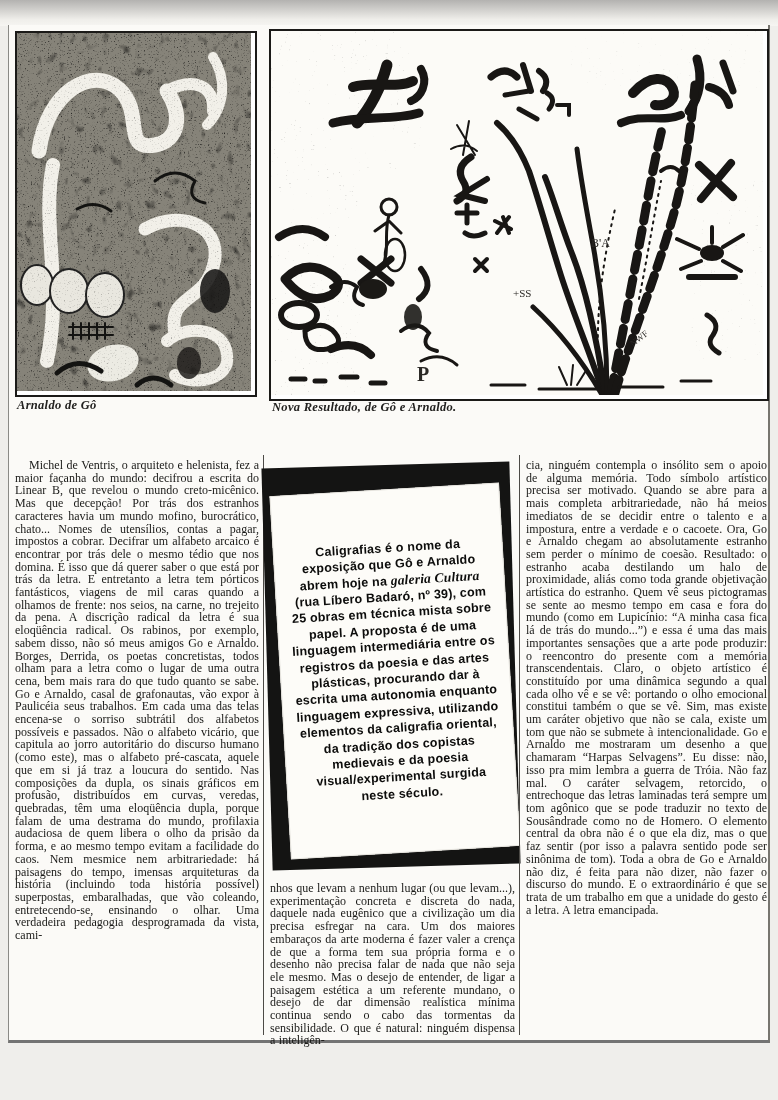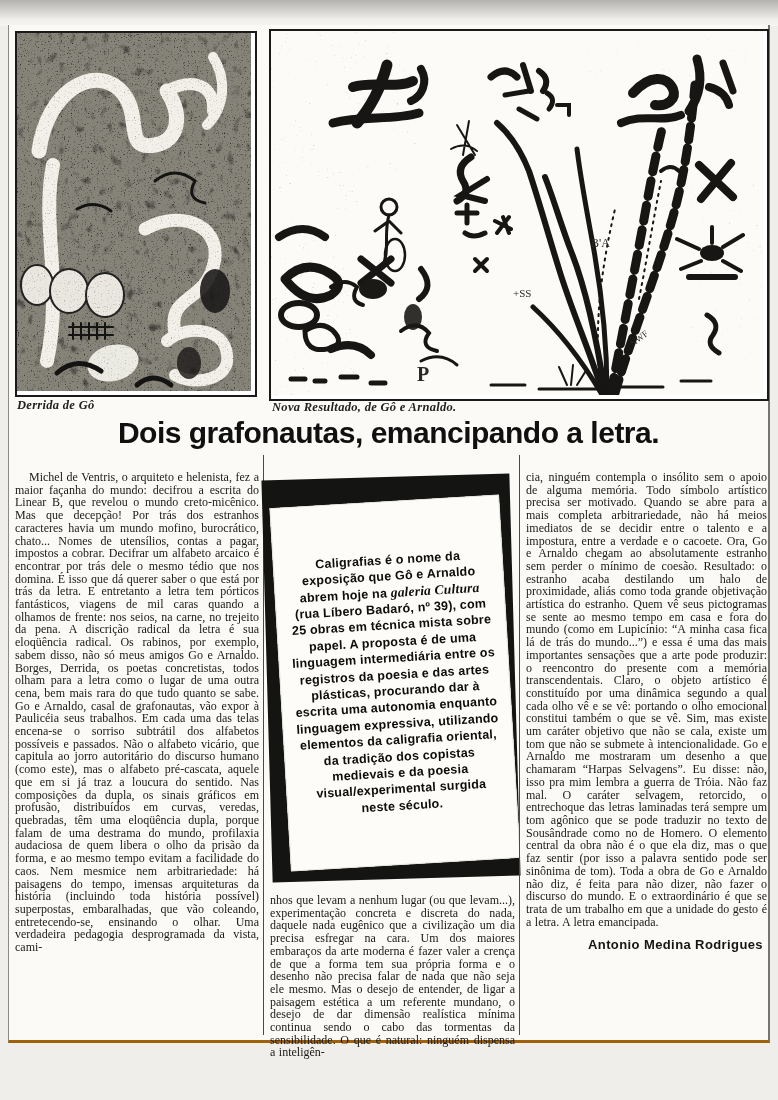--- a/index.html
+++ b/index.html
@@ -1,35 +1,35 @@
 <!DOCTYPE html>
 <html><head>
 <meta charset="utf-8">
 <style>
   html,body{margin:0;padding:0;}
   body{width:778px;height:1100px;position:relative;background:#efeeeb;overflow:hidden;
        font-family:"Liberation Serif",serif;}
   .scan-top{position:absolute;left:0;top:0;width:778px;height:26px;
        background:linear-gradient(180deg,#b3b2b0 0%,#cfcecb 35%,#efeeea 75%,#f6f5f2 100%);}
   .clip{position:absolute;left:8px;top:25px;width:762px;height:1018px;background:#fbfaf7;
-       border-left:1px solid #8a8a86;border-right:2px solid #77756f;border-bottom:3px solid #a16207;
+       border-left:1px solid #8a8a86;border-right:2px solid #77756f;border-bottom:3px solid #737373;
        box-sizing:border-box;}
   .art{position:absolute;border:2px solid #1b1a18;background:#fff;overflow:hidden;}
   .art svg{display:block;}
   .art-left{left:6px;top:6px;width:238px;height:362px;}
   .art-right{left:260px;top:4px;width:496px;height:368px;}
   .caption{position:absolute;font-style:italic;font-weight:600;font-size:12.5px;color:#22211f;
        letter-spacing:.3px;white-space:nowrap;}
   .caption-left{left:8px;top:373px;}
   .caption-right{left:263px;top:375px;}
   .headline{position:absolute;left:0;top:391px;width:100%;text-align:center;
        font-family:"Liberation Sans",sans-serif;font-weight:bold;font-size:30px;
        letter-spacing:-0.5px;color:#101010;}
   .columns{position:absolute;left:0;top:430px;width:100%;height:582px;}
-  .col{position:absolute;top:16px;height:100%;box-sizing:border-box;}
+  .col{position:absolute;top:4px;height:100%;box-sizing:border-box;}
   .col-1{left:6px;width:244px;}
   .col-2{left:261px;width:245px;}
   .col-3{left:517px;width:241px;}
   .divider{position:absolute;top:0;bottom:2px;width:1px;background:#4c4a46;}
   .divider-1{left:254px;}
   .divider-2{left:510px;}
   .bodytext{font-size:12px;line-height:12.7px;text-align:justify;color:#191917;
        word-spacing:.5px;}
   .bodytext.first p{text-indent:14px;margin:0;}
   .boxwrap{position:relative;height:420px;margin-bottom:3px;}
@@ -177,24 +177,23 @@
       <ellipse cx="142" cy="286" rx="9" ry="13" fill="#1b1916" opacity="0.9"></ellipse>
       <g font-family="Liberation Serif, serif" fill="#2a2825">
         <text x="320" y="216" font-size="12">B'A</text>
         <text x="242" y="266" font-size="11">+SS</text>
         <text x="146" y="350" font-size="20" font-weight="bold">P</text>
         <text x="362" y="316" font-size="9" transform="rotate(-38 362 316)">NWF</text>
       </g>
     </svg>
   </div>
 
-  <div class="caption caption-left">Derrida de Gô</div>
+  <div class="caption caption-left">Arnaldo de Gô</div>
   <div class="caption caption-right">Nova Resultado, de Gô e Arnaldo.</div>
 
-  <div class="headline">Dois grafonautas, emancipando a letra.</div>
 
   <div class="columns">
 
     <div class="col col-1">
       <div class="bodytext first">
         <p>Michel de Ventris, o arquiteto e helenista, fez a maior façanha do mundo: decifrou a escrita do Linear B, que revelou o mundo creto-micênico. Mas que decepção! Por trás dos estranhos caracteres havia um mundo mofino, burocrático, chato... Nomes de utensílios, contas a pagar, impostos a cobrar. Decifrar um alfabeto arcaico é encontrar por trás dele o mesmo tédio que nos domina. É isso que dá querer saber o que está por trás da letra. E entretanto a letra tem pórticos fantásticos, viagens de mil caras quando a olhamos de frente: nos seios, na carne, no trejeito da pena. A discrição radical da letra é sua eloqüência radical. Os rabinos, por exemplo, sabem disso, não só meus amigos Go e Arnaldo. Borges, Derrida, os poetas concretistas, todos olham para a letra como o lugar de uma outra cena, bem mais rara do que tudo quanto se sabe. Go e Arnaldo, casal de grafonautas, vão expor à Paulicéia seus trabalhos. Em cada uma das telas encena-se o sorriso subtrátil dos alfabetos possíveis e passados. Não o alfabeto vicário, que capitula ao jorro autoritário do discurso humano (como este), mas o alfabeto pré-cascata, aquele que em si já traz a loucura do sentido. Nas composições da dupla, os sinais gráficos em profusão, distribuídos em curvas, veredas, quebradas, têm uma eloqüência dupla, porque falam de uma destrama do mundo, profilaxia audaciosa de quem libera o olho da prisão da forma, e ao mesmo tempo evitam a facilidade do caos. Nem mesmice nem arbitrariedade: há paisagens do tempo, imensas arquiteturas da história (incluindo toda história possível) superpostas, embaralhadas, que vão coleando, entretecendo-se, ensinando o olhar. Uma verdadeira pedagogia desprogramada da vista, cami-</p>
       </div>
     </div>
 
     <div class="divider divider-1"></div>
@@ -206,17 +205,16 @@
           <div class="boxtext"><span>Caligrafias é o nome da exposição que Gô e Arnaldo abrem hoje na </span><i>galeria Cultura</i><span> (rua Líbero Badaró, nº 39), com 25 obras em técnica mista sobre papel. A proposta é de uma linguagem intermediária entre os registros da poesia e das artes plásticas, procurando dar à escrita uma autonomia enquanto linguagem expressiva, utilizando elementos da caligrafia oriental, da tradição dos copistas medievais e da poesia visual/experimental surgida neste século.</span></div>
         </div>
       </div>
       <div class="bodytext">nhos que levam a nenhum lugar (ou que levam...), experimentação concreta e discreta do nada, daquele nada eugênico que a civilização um dia precisa esfregar na cara. Um dos maiores embaraços da arte moderna é fazer valer a crença de que a forma tem sua própria forma e o desenho não precisa falar de nada que não seja ele mesmo. Mas o desejo de entender, de ligar a paisagem estética a um referente mundano, o desejo de dar dimensão realística mínima continua sendo o cabo das tormentas da sensibilidade. O que é natural: ninguém dispensa a inteligên-</div>
     </div>
 
     <div class="divider divider-2"></div>
 
     <div class="col col-3">
       <div class="bodytext"><span>cia, ninguém contempla o insólito sem o apoio de alguma memória. Todo símbolo artístico precisa ser motivado. Quando se abre para a mais completa arbitrariedade, não há meios imediatos de se decidir entre o talento e a impostura, entre a verdade e o cacoete. Ora, Go e Arnaldo chegam ao absolutamente estranho sem perder o mínimo de coesão. Resultado: o estranho acaba destilando um halo de proximidade, aliás como toda grande objetivação artística do estranho. Quem vê seus pictogramas se sente ao mesmo tempo em casa e fora do mundo (como em Lupicínio: “A minha casa fica lá de trás do mundo...”) e essa é uma das mais importantes sensações que a arte pode produzir: o reencontro do presente com a memória transcendentais. Claro, o objeto artístico é constituído por uma dinâmica segundo a qual cada olho vê e se vê: portando o olho emocional constitui também o que se vê. Sim, mas existe um caráter objetivo que não se cala, existe um tom que não se submete à intencionalidade. Go e Arnaldo me mostraram um desenho a que chamaram “Harpas Selvagens”. Eu disse: não, isso pra mim lembra a guerra de Tróia. Não faz mal. O caráter selvagem, retorcido, o entrechoque das letras laminadas terá sempre um tom agônico que se pode traduzir no texto de Sousândrade como no de Homero. O elemento central da obra não é o que ela diz, mas o que faz sentir (por isso a palavra </span><b class="inl">sentido</b><span> pode ser sinônima de </span><b class="inl">tom</b><span>). Toda a obra de Go e Arnaldo não diz, é feita para não dizer, não fazer o discurso do mundo. E o extraordinário é que se trata de um trabalho em que a unidade do gesto é a letra. A letra emancipada.</span></div>
-      <div class="byline">Antonio Medina Rodrigues</div>
     </div>
 
   </div>
 </div>
 
 </body></html>

